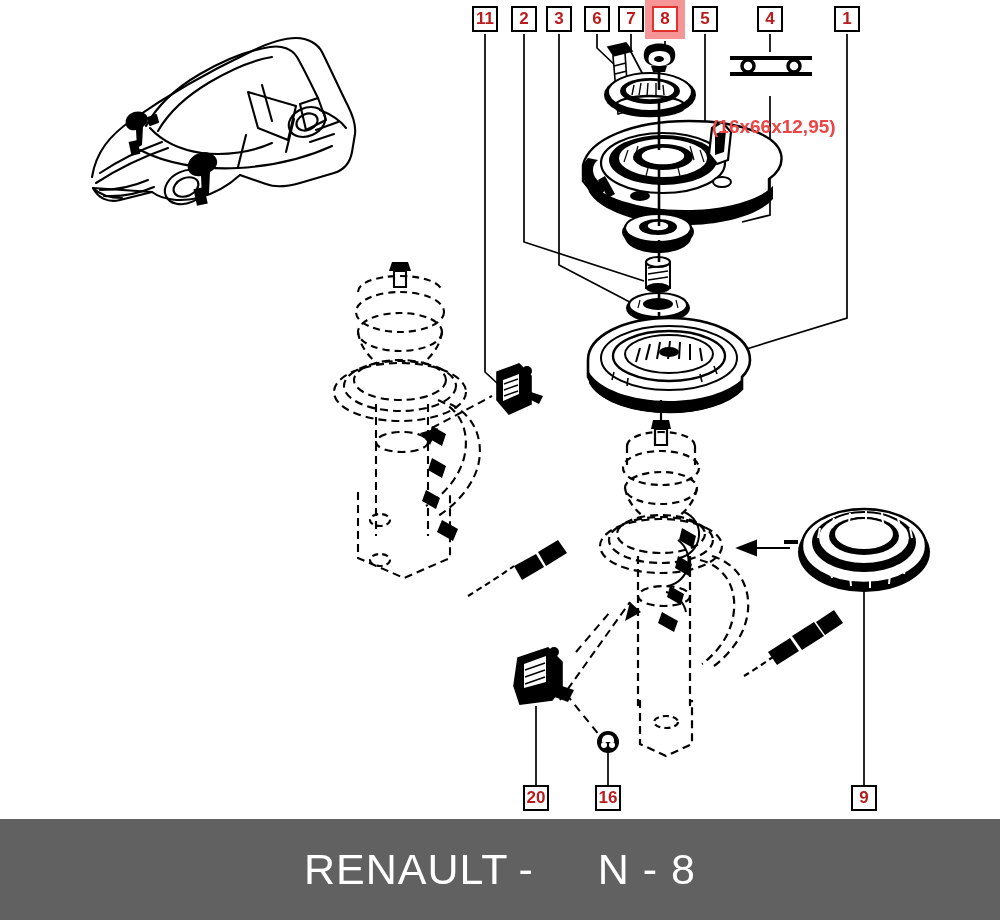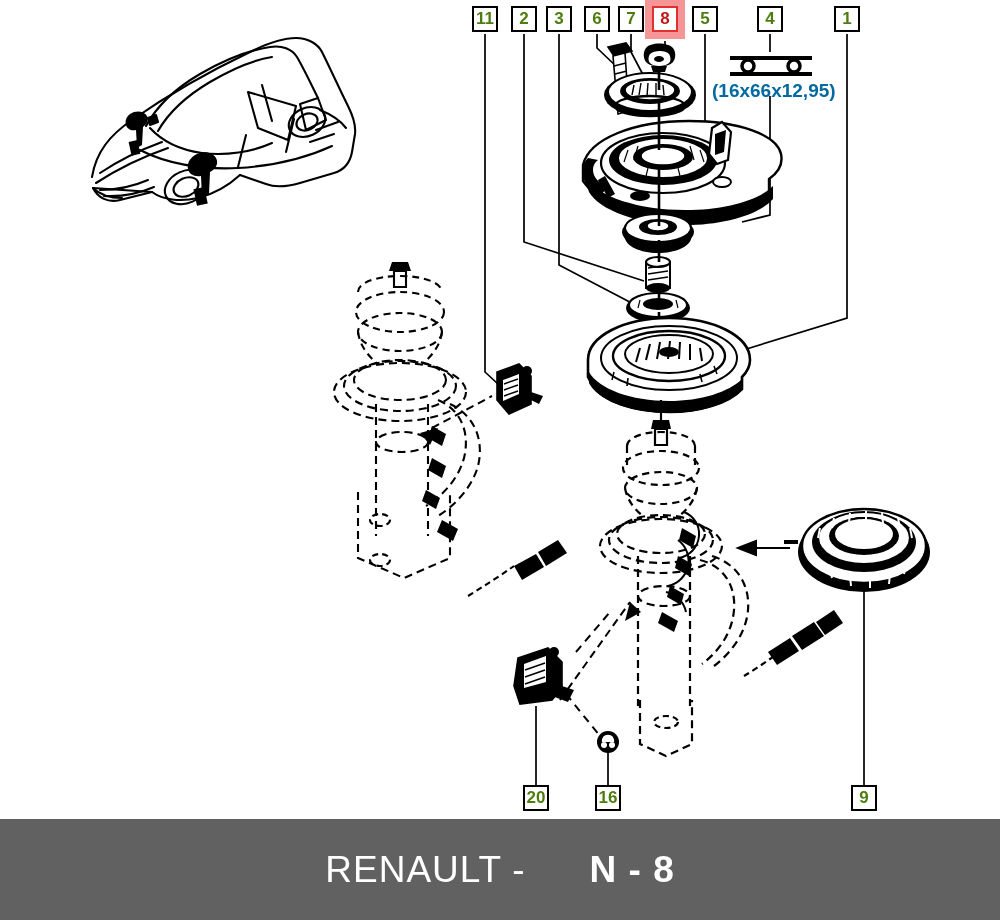--- a/index.html
+++ b/index.html
@@ -32,61 +32,62 @@
     position: absolute;
     width: 26px;
     height: 26px;
     border: 2px solid #000;
     background: #fff;
     box-sizing: border-box;
     font-size: 17px;
     font-weight: bold;
     line-height: 22px;
     text-align: center;
-    color: #4d7c0f;
+    color: #b91c1c;
     font-family: "Liberation Sans", sans-serif;
   }
   .callout.highlight {
     border-color: #e03030;
     color: #c01818;
     box-shadow: 0 0 0 7px rgba(245,130,130,0.85);
     background: #fff;
   }
   .dim-label {
     position: absolute;
     font-size: 19px;
     font-weight: bold;
-    color: #0369a1;
+    color: #ef4444;
     white-space: nowrap;
     font-family: "Liberation Sans", sans-serif;
+    margin-top: 36px;
   }
   
   #banner {
     position: absolute;
     left: 0;
     top: 819px;
     width: 1000px;
     height: 101px;
     background: #616161;
     display: flex;
     align-items: center;
     justify-content: center;
   }
   #banner-inner {
     display: flex;
     align-items: flex-end;
     color: #ffffff;
-    font-size: 37px;
+    font-size: 43px;
     letter-spacing: 1px;
     font-family: "Liberation Sans", sans-serif;
   }
   #banner-brand { font-weight: 400; }
   #banner-sep { padding: 0 10px; font-weight: 400; }
   #banner-part { font-weight: 400; }
-  #banner-ref { padding-left: 54px; font-weight: 700; }
+  #banner-ref { padding-left: 54px; font-weight: 400; }
 </style>
 </head>
 <body>
 
 <div id="page">
 
   <svg id="diagram-svg" viewBox="0 0 1000 920" xmlns="http://www.w3.org/2000/svg">
 
     <g fill="none" stroke="#000" stroke-width="2.1" stroke-linejoin="round" stroke-linecap="round">
 

